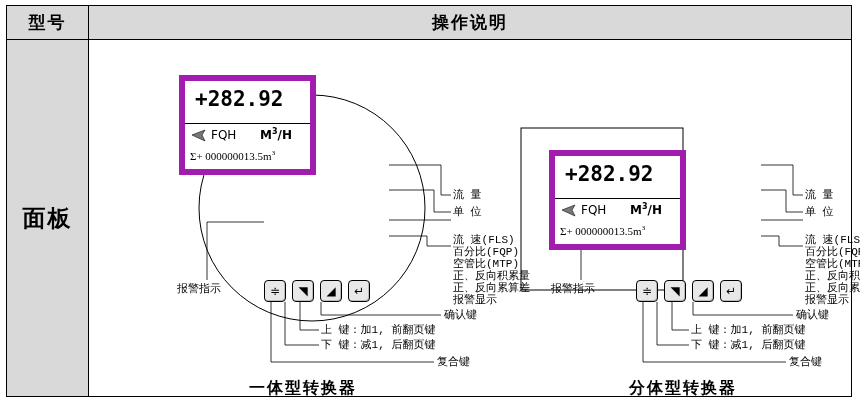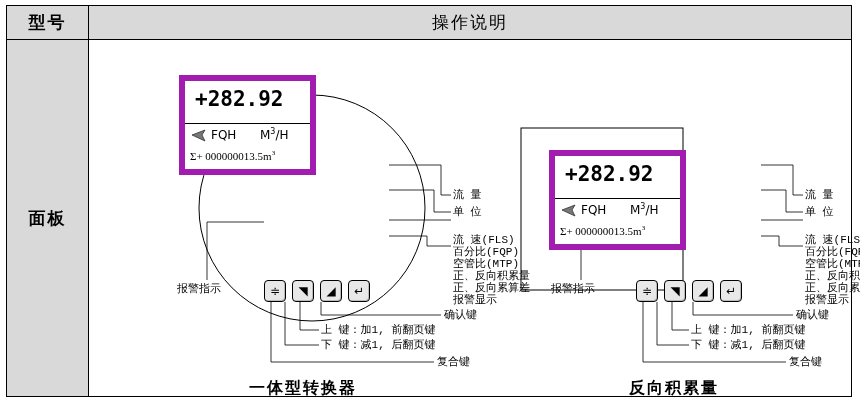--- a/index.html
+++ b/index.html
@@ -9,36 +9,36 @@
     font-family:"DejaVu Sans","Liberation Sans",sans-serif;
     overflow:hidden;
   }
   .page{position:relative;width:708px;height:403px;border-radius:7px;}
 
   
   .tbl{position:absolute;left:6px;top:5px;width:846px;height:392px;border:1px solid #000;box-sizing:border-box;}
   .hdr-left{position:absolute;left:0;top:0;width:82px;height:34px;border-right:1px solid #000;border-bottom:1px solid #000;background:#d9d9d9;box-sizing:border-box;
     display:flex;align-items:center;justify-content:center;font-size:17px;font-weight:bold;letter-spacing:2px;}
   .hdr-right{position:absolute;left:82px;top:0;right:0;height:34px;border-bottom:1px solid #000;background:#d9d9d9;box-sizing:border-box;
-    display:flex;align-items:center;justify-content:center;font-size:17px;font-weight:normal;letter-spacing:2px;}
+    display:flex;align-items:center;justify-content:center;font-size:17px;font-weight:bold;letter-spacing:2px;}
   .row-left{position:absolute;left:0;top:34px;width:82px;bottom:0;border-right:1px solid #000;background:#d9d9d9;box-sizing:border-box;
-    display:flex;align-items:center;justify-content:center;font-size:17px;font-weight:bold;letter-spacing:2px;}
+    display:flex;align-items:center;justify-content:center;font-size:23px;font-weight:bold;letter-spacing:2px;}
   .row-right{position:absolute;left:82px;top:34px;right:0;bottom:0;background:#ffffff;box-sizing:border-box;}
 
   
   .canvas{position:absolute;left:0;top:0;width:763px;height:357px;}
 
   
   .lbl{position:absolute;font-size:11px;color:#000;white-space:nowrap;line-height:12px;font-family:Liberation Mono, monospace;}
   .cap{position:absolute;font-size:16px;font-weight:bold;letter-spacing:2px;white-space:nowrap;}
 
   
   .lcd{position:absolute;border:6px solid #a21caf;background:#fff;}
   .lcd .big{position:absolute;left:10px;top:6px;font-size:21px;font-weight:bold;font-family:"DejaVu Sans Mono","Liberation Mono",monospace;letter-spacing:0px;}
-  .lcd .unit{position:absolute;font-size:12px;font-family:"DejaVu Sans","Liberation Sans",sans-serif;}
+  .lcd .unit{position:absolute;font-size:12px;font-family:"DejaVu Sans","Liberation Sans",sans-serif;font-weight:bold;}
   .lcd .fqh{position:absolute;font-size:12px;font-weight:normal;}
   .lcd .tot{position:absolute;font-size:11px;white-space:nowrap;font-family:Liberation Serif, serif;}
   .lcd .hr{position:absolute;border-top:1px solid #000;}
 
   
   .btn{position:absolute;width:20px;height:20px;border:1px solid #000;border-radius:4px;background:#e8e8e8;
     display:flex;align-items:center;justify-content:center;font-size:12px;box-shadow:inset -1px -1px 0 #bbb;}
   .btn span{line-height:1;}
 </style>
 </head>
@@ -191,17 +191,17 @@
       <div class="lbl" style="left:716px;top:218px;">空管比(MTP)</div>
       <div class="lbl" style="left:716px;top:230px;">正、反向积累量</div>
       <div class="lbl" style="left:716px;top:242px;">正、反向累算差</div>
       <div class="lbl" style="left:716px;top:254px;">报警显示</div>
 
       <div class="lbl" style="left:707px;top:269px;">确认键</div>
       <div class="lbl" style="left:602px;top:284px;">上 键：加1, 前翻页键</div>
       <div class="lbl" style="left:602px;top:299px;">下 键：减1, 后翻页键</div>
       <div class="lbl" style="left:700px;top:316px;">复合键</div>
 
-      <div class="cap" style="left:540px;top:338px;">反向积累量</div>
+      <div class="cap" style="left:540px;top:338px;">分体型转换器</div>
 
     </div>
   </div>
 </div>
 
 </body></html>

